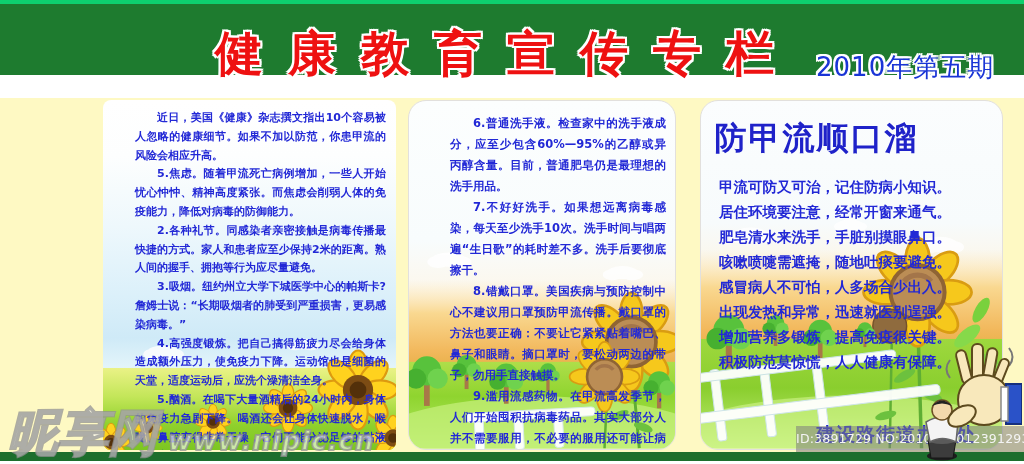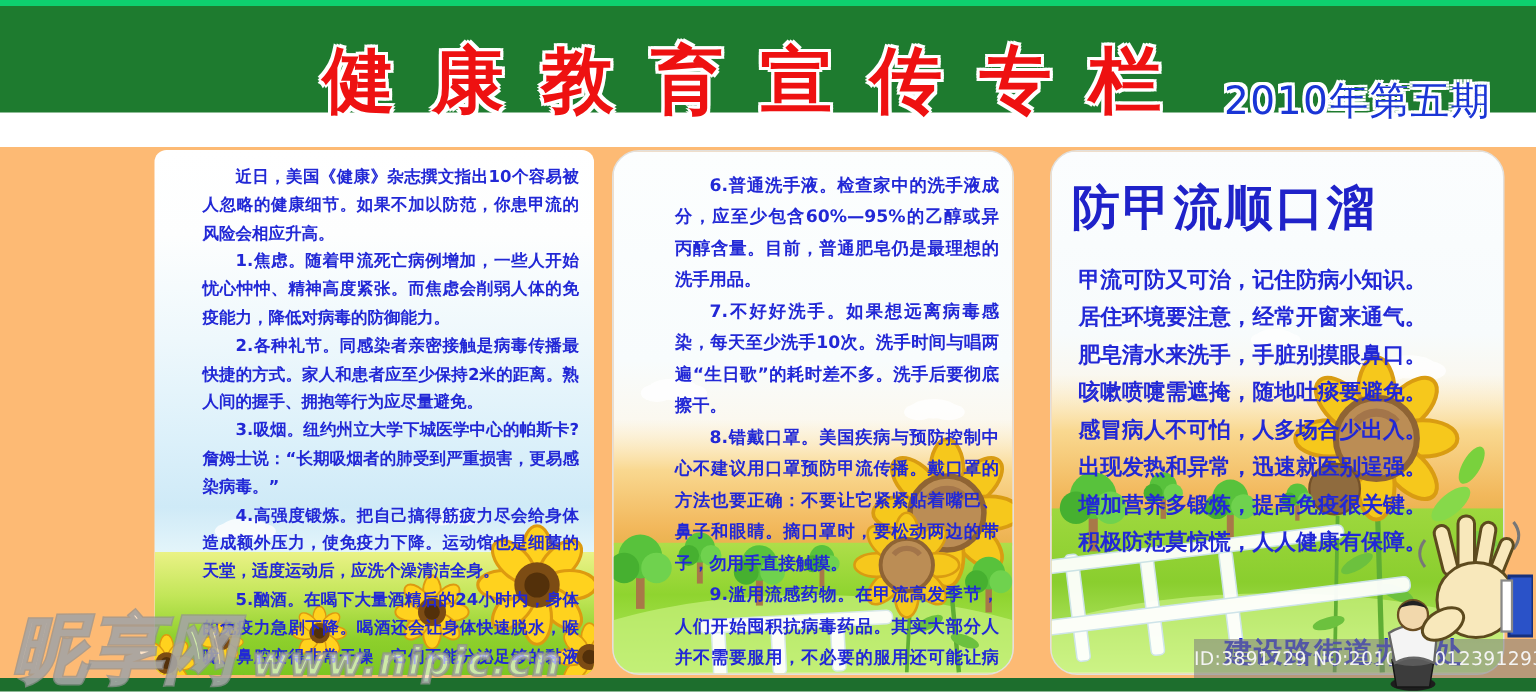--- a/index.html
+++ b/index.html
@@ -19,21 +19,21 @@
                 -2px 0 0 #fff,2px 0 0 #fff,0 -2px 0 #fff,0 2px 0 #fff;
   }
   .issue{
     position:absolute;left:816px;top:46px;font-size:26px;font-weight:normal;
     color:var(--issue-blue,#1a35d6);white-space:nowrap;letter-spacing:1px;
     text-shadow:-2px -2px 0 #fff,2px -2px 0 #fff,-2px 2px 0 #fff,2px 2px 0 #fff,
                 -2px 0 0 #fff,2px 0 0 #fff,0 -2px 0 #fff,0 2px 0 #fff;
   }
 
   
-  .main{position:absolute;left:0;top:98px;width:1024px;height:354px;background:#fdba74;text-decoration:underline;}
+  .main{position:absolute;left:0;top:98px;width:1024px;height:354px;background:#fef9c3;text-decoration:underline;}
   .panel{position:absolute;top:2px;height:350px;overflow:hidden;}
   .panel-bg{position:absolute;left:0;bottom:0;width:100%;z-index:1;pointer-events:none;}
   .panel-text{position:relative;z-index:2;font-weight:bold;color:var(--body-text-blue,#2228d6);text-align:justify;}
   .panel-text p{margin:0;text-indent:2em;}
 
   .panel1{
     left:103px;width:293px;border-radius:8px;
     background:linear-gradient(180deg,#ffffff 0%,#fdfefe 16%,#eef8fc 36%,#dbf0fa 56%,#cfeaf7 68%,#e2f4fa 76%,#eef8e8 80%);
   }
   .panel1 .panel-text{padding:9px 10px 0 32px;font-size:11px;line-height:18.8px;}
@@ -153,21 +153,21 @@
         <rect x="0" y="38" width="293" height="82" fill="url(#fg1)"></rect>
         <use href="#sf" transform="translate(255,60) scale(4.2)"></use>
         <use href="#sf" transform="translate(185,78) scale(2.6)"></use>
         <use href="#sf" transform="translate(110,92) scale(1.9)"></use>
         <use href="#sf" transform="translate(45,98) scale(1.5)"></use>
         <use href="#sf" transform="translate(8,112) scale(2)"></use>
         <use href="#sf" transform="translate(290,108) scale(2.4)"></use>
       </svg>
       <div class="panel-text" data-interactable="false">
         <p data-interactable="false">近日，美国《健康》杂志撰文指出10个容易被人忽略的健康细节。如果不加以防范，你患甲流的风险会相应升高。</p>
-        <p data-interactable="false">1.焦虑。随着甲流死亡病例增加，一些人开始忧心忡忡、精神高度紧张。而焦虑会削弱人体的免疫能力，降低对病毒的防御能力。</p>
+        <p data-interactable="false">5.焦虑。随着甲流死亡病例增加，一些人开始忧心忡忡、精神高度紧张。而焦虑会削弱人体的免疫能力，降低对病毒的防御能力。</p>
         <p data-interactable="false">2.各种礼节。同感染者亲密接触是病毒传播最快捷的方式。家人和患者应至少保持2米的距离。熟人间的握手、拥抱等行为应尽量避免。</p>
         <p data-interactable="false">3.吸烟。纽约州立大学下城医学中心的帕斯卡?詹姆士说：“长期吸烟者的肺受到严重损害，更易感染病毒。”</p>
         <p data-interactable="false">4.高强度锻炼。把自己搞得筋疲力尽会给身体造成额外压力，使免疫力下降。运动馆也是细菌的天堂，适度运动后，应洗个澡清洁全身。</p>
         <p data-interactable="false">5.酗酒。在喝下大量酒精后的24小时内，身体的免疫力急剧下降。喝酒还会让身体快速脱水，喉咙、鼻腔变得非常干燥，它们不能分泌足够的黏液阻挡病菌</p>
       </div>
     </div>
 
     <div class="panel panel2" data-interactable="false">
       <svg class="panel-bg" viewBox="0 0 268 215" width="268" height="215" data-interactable="false">
         <defs>

